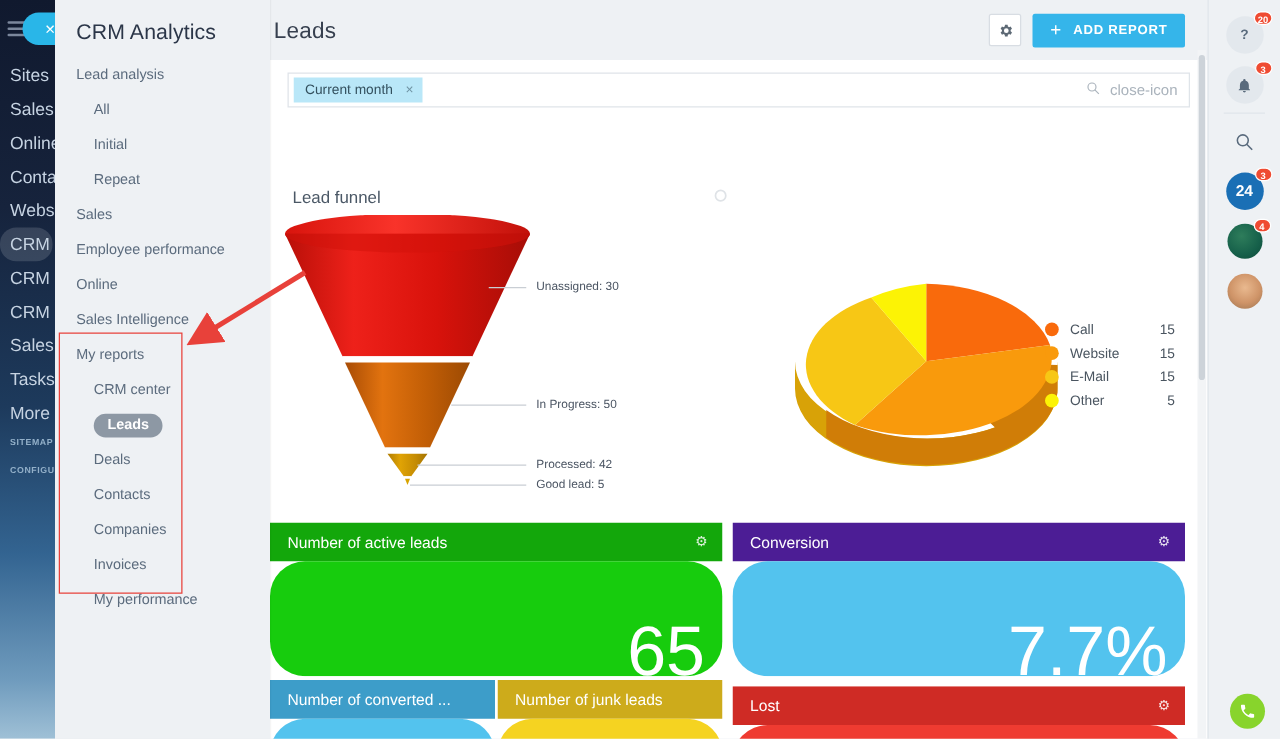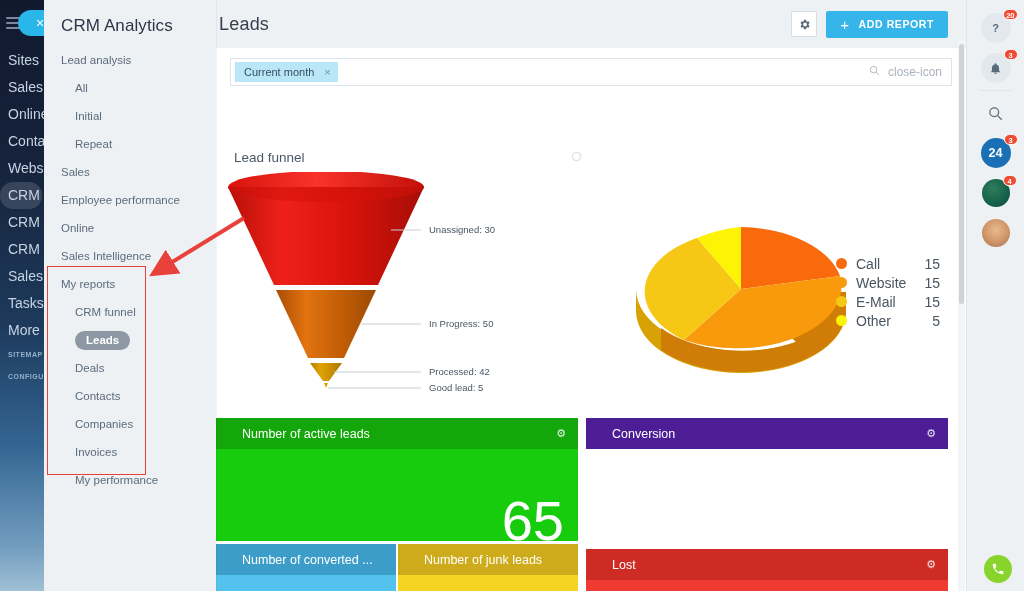--- a/index.html
+++ b/index.html
@@ -96,32 +96,32 @@
   .w-title { font-size: 13.5px; color: #4b5866; font-weight:400; flex:1; }
   .w-gear { color:#dfe3e7; font-size:12px; }
 
   #w-funnel { width: 380px; position:relative; }
   #w-pie { flex:1; position:relative; }
 
   .lead-label { position:absolute; font-size:9.5px; color:#4b5563; white-space:nowrap; }
 
   
   .legend { position:absolute; right:26px; top:120px; }
-  .lg-row { display:flex; align-items:center; height:19px; font-size:14px; color:#4a5560;padding-left:28px; }
+  .lg-row { display:flex; align-items:center; height:19px; font-size:11px; color:#4a5560;padding-left:28px; }
   .lg-dot { width:11px; height:11px; border-radius:50%; margin-right:9px; }
   .lg-name { width:62px; }
   .lg-val { width:22px; text-align:right; }
 
   
   #tiles { position:absolute; left:0; right:0; top:370px; bottom:0; }
   .tile { position:absolute; overflow:hidden; }
-  .tile .th { height:31px; display:flex; align-items:center; padding:0 12px 0 26px; }
+  .tile .th { height:31px; display:flex; align-items:center; padding:0 12px 0 14px; }
   .tile .th span.t { color:#fff; font-size:12.5px; flex:1; white-space:nowrap; overflow:hidden;}
   .tile .th span.g { color:#fff; opacity:.85; font-size:11px; }
-  .tile .tb { position:absolute; left:0; right:0; top:31px; bottom:0; }
+  .tile .tb { position:absolute; left:0; right:0; top:31px; bottom:0;border-radius:28px; }
   .tile .num { position:absolute; right:14px; bottom:-8px; color:#fff;
                font-size:56px; font-weight:300; line-height:1; }
 
   
   #rail { position:absolute; right:0; top:0; width:58px; height:591px;
           background:#eef1f4; border-left:1px solid #e0e5ea; z-index:5; }
   .rail-ico { position:relative; width:30px; height:30px; border-radius:50%;
               margin: 0 auto; display:flex; align-items:center; justify-content:center; }
   .rail-slot { height:40px; display:flex; align-items:center; justify-content:center; position:relative;}
   .badge { position:absolute; top:-4px; right:-7px; background:#ef4b32; color:#fff;
@@ -176,21 +176,21 @@
   <div id="fo-items">
       <div class="fo-item">Lead analysis</div>
       <div class="fo-item sub">All</div>
       <div class="fo-item sub">Initial</div>
       <div class="fo-item sub">Repeat</div>
       <div class="fo-item">Sales</div>
       <div class="fo-item">Employee performance</div>
       <div class="fo-item">Online</div>
       <div class="fo-item">Sales Intelligence</div>
       <div class="fo-item">My reports</div>
-      <div class="fo-item sub">CRM funnel</div>
+      <div class="fo-item sub">CRM center</div>
       <div class="pill-row">
         <div class="fo-item pill">Leads</div>
       </div>
       <div class="fo-item sub">Deals</div>
       <div class="fo-item sub">Contacts</div>
       <div class="fo-item sub">Companies</div>
       <div class="fo-item sub">Invoices</div>
       <div class="fo-item sub">My performance</div>
     </div>
 </div>
@@ -372,20 +372,23 @@
         <div class="tb" style="background:#f5d321">
           
         </div>
       </div>
 
       <div class="tile" style="left:370px;top:0;width:362px;height:123px">
         <div class="th" style="background:#4c1d95">
           <span class="t">Conversion</span>
           <span class="g">⚙</span>
         </div>
+        <div class="tb" style="background:#53c3ee">
+          <div class="num">7.7%</div>
+        </div>
       </div>
 
       <div class="tile" style="left:370px;top:131px;width:362px;height:90px">
         <div class="th" style="background:#cf2b25">
           <span class="t">Lost</span>
           <span class="g">⚙</span>
         </div>
         <div class="tb" style="background:#ef3b31">
           
         </div>

